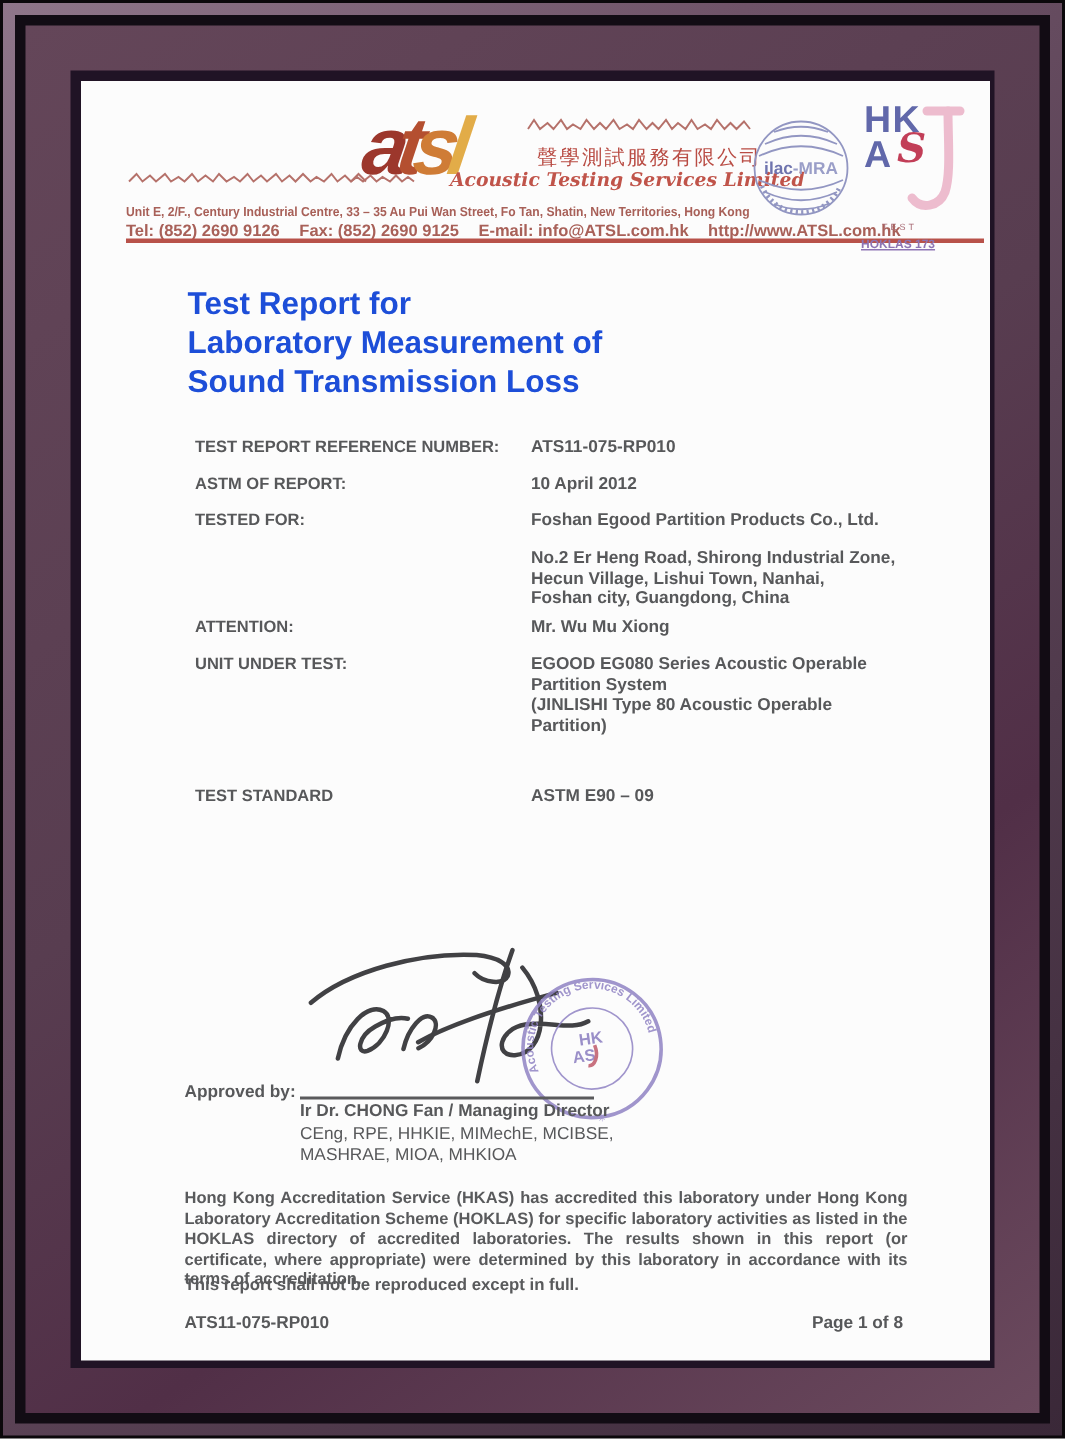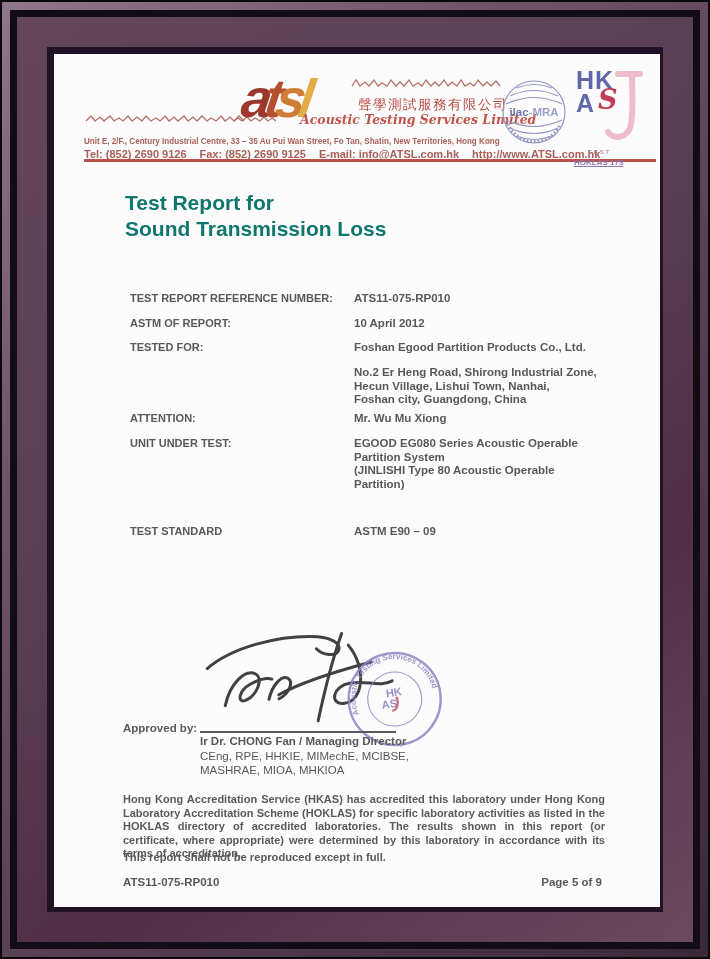--- a/index.html
+++ b/index.html
@@ -32,21 +32,21 @@
   .ilac{left:446px;top:24px;}
   
   .hkas{left:520px;top:14px;width:80px;height:92px;}
   .hkas-r1{left:2px;top:0;font-size:25px;line-height:24px;font-weight:bold;color:#6168aa;letter-spacing:1px;}
   .hkas-r2a{left:2px;top:23px;font-size:25px;line-height:24px;font-weight:bold;color:#6168aa;}
   .hkas-r2s{left:24px;top:18px;font-size:27px;line-height:28px;font-weight:bold;font-style:italic;color:#c23e57;font-family:"DejaVu Serif",serif;}
   .hkas-j{left:0;top:0;}
   .hoklas{left:0;top:70px;font-size:8px;font-weight:bold;color:#8d74b4;text-decoration:underline;white-space:nowrap;margin-top:20px;}
   .hoklas-test{left:14px;top:81px;font-size:6px;color:#a76a74;letter-spacing:2px;}
   
-  .title{left:71px;top:136px;width:420px;font-size:21px;line-height:26px;font-weight:bold;color:#0f766e;}
+  .title{left:71px;top:136px;width:420px;font-size:21px;line-height:26px;font-weight:bold;color:#1d4ed8;}
   .title div{position:static;}
   
   .frow{left:76px;width:500px;height:14px;overflow:visible;}
   .flabel{left:0;top:0;width:230px;font-size:11px;font-weight:bold;color:#57585a;white-space:nowrap;}
   .fvalue{left:224px;top:0;width:272px;font-size:11.5px;font-weight:bold;color:#57585a;white-space:pre-line;line-height:13.5px;}
   .r1{top:238px;}.r2{top:263px;}.r3{top:287px;}.r4{top:312px;}
   .r5{top:358px;}.r6{top:383px;}.r7{top:471px;}.r8{top:496px;}
   
   .approved{left:69px;top:668px;font-size:11.5px;font-weight:bold;color:#57585a;}
   .sig{left:140px;top:576px;}
@@ -120,20 +120,21 @@
         <path d="M44,6 L66,6"></path>
         <path d="M58,6 C58,26 60,48 56,60 C52,70 40,72 34,64"></path>
       </g>
     </svg>
     <div class="hoklas">HOKLAS 173</div>
     <div class="hoklas-test">TEST</div>
   </div>
 
   <div class="title">
     <div>Test Report for</div>
+    <div>Laboratory Measurement of</div>
     <div>Sound Transmission Loss</div>
   </div>
 
   <div class="frow r1">
     <div class="flabel">TEST REPORT REFERENCE NUMBER:</div>
     <div class="fvalue">ATS11-075-RP010</div>
   </div>
   <div class="frow r2">
     <div class="flabel">ASTM OF REPORT:</div>
     <div class="fvalue">10 April 2012</div>
@@ -196,16 +197,16 @@
 
   <div class="sig-line"></div>
   <div class="signatory">Ir Dr. CHONG Fan / Managing Director</div>
   <div class="credentials">CEng, RPE, HHKIE, MIMechE, MCIBSE,
 MASHRAE, MIOA, MHKIOA</div>
 
   <div class="accred">Hong Kong Accreditation Service (HKAS) has accredited this laboratory under Hong Kong Laboratory Accreditation Scheme (HOKLAS) for specific laboratory activities as listed in the HOKLAS directory of accredited laboratories. The results shown in this report (or certificate, where appropriate) were determined by this laboratory in accordance with its terms of accreditation.</div>
   <div class="note">This report shall not be reproduced except in full.</div>
   <div class="bottomrow">
     <span>ATS11-075-RP010</span>
-    <span>Page 5 of 9</span>
+    <span>Page 1 of 8</span>
   </div>
 
 </div>
 
 </body></html>

